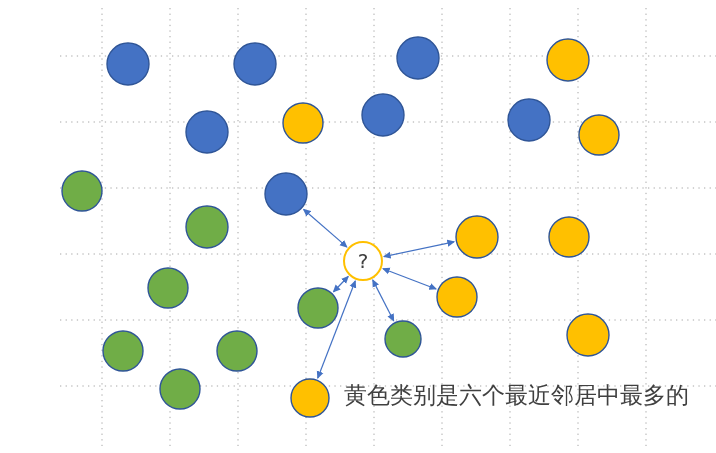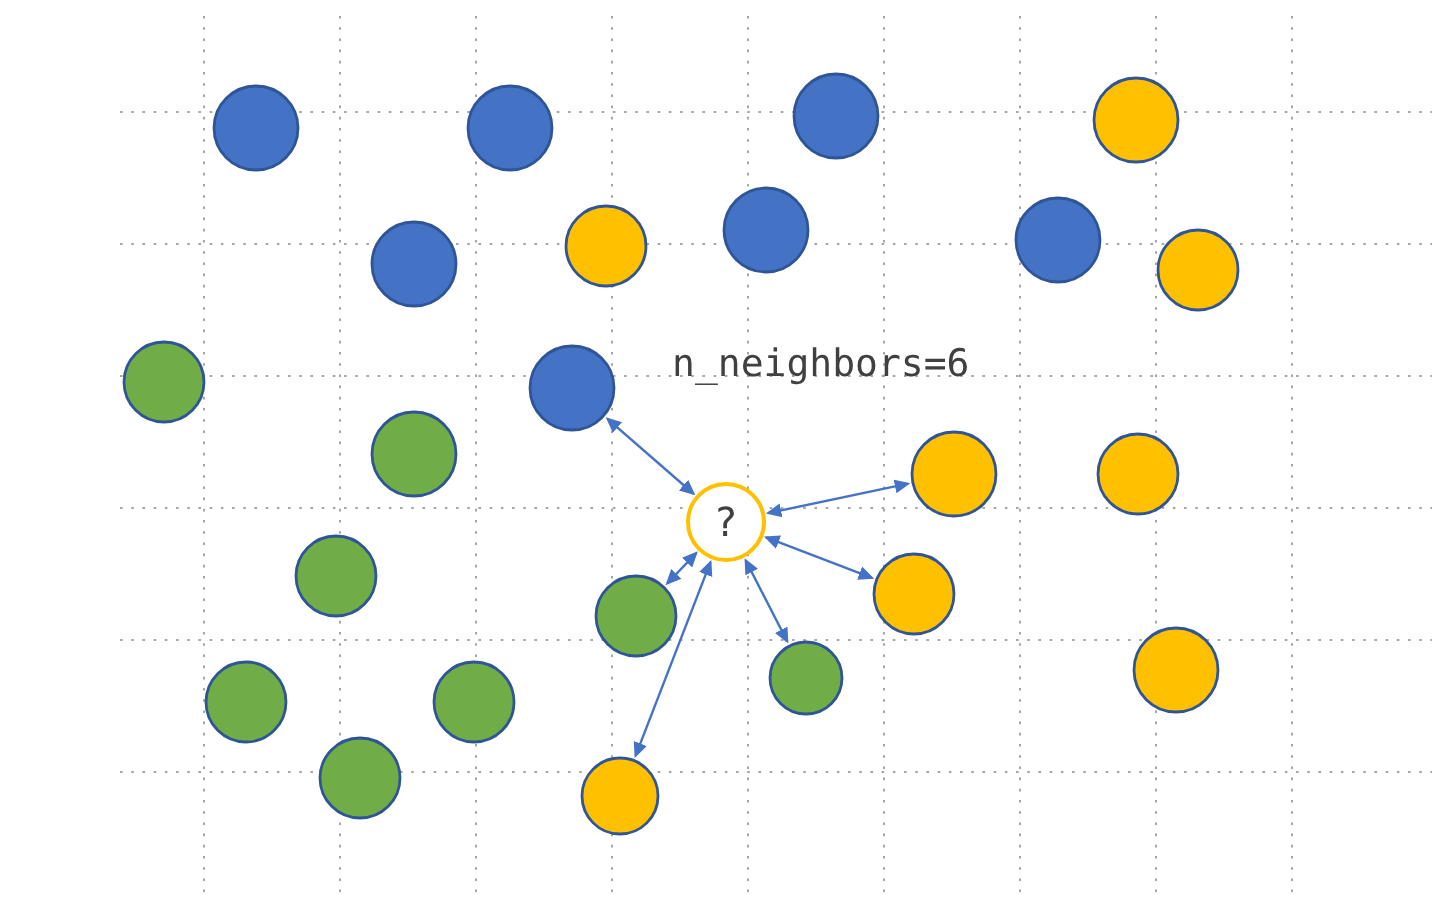--- a/index.html
+++ b/index.html
@@ -87,14 +87,14 @@
       <circle cx="403" cy="339" r="18" fill="#70ad47" stroke="#2f5597" stroke-width="1.4"></circle>
       <circle cx="363" cy="261" r="19" fill="#ffffff" stroke="#ffc000" stroke-width="2"></circle>
       <text x="363" y="268" text-anchor="middle" font-family="&quot;DejaVu Sans&quot;, sans-serif" font-size="20" fill="#404040">?</text>
       <line x1="346.78051693699047" y1="246.88694330880986" x2="303.72827218515" y2="209.42589917409154" stroke="#4472c4" stroke-width="1.2" marker-start="url(#arrowhead)" marker-end="url(#arrowhead)"></line>
       <line x1="384.0388203772151" y1="256.5707746574284" x2="454.0040800528114" y2="241.84124630467127" stroke="#4472c4" stroke-width="1.2" marker-start="url(#arrowhead)" marker-end="url(#arrowhead)"></line>
       <line x1="383.07792016146755" y1="268.68941623205137" x2="435.9882230868363" y2="288.9529365013416" stroke="#4472c4" stroke-width="1.2" marker-start="url(#arrowhead)" marker-end="url(#arrowhead)"></line>
       <line x1="372.81080792331994" y1="280.1310754504739" x2="393.64550872427634" y2="320.75874201233887" stroke="#4472c4" stroke-width="1.2" marker-start="url(#arrowhead)" marker-end="url(#arrowhead)"></line>
       <line x1="348.1312127687907" y1="276.52962221926305" x2="333.5603587303353" y2="291.7480697705387" stroke="#4472c4" stroke-width="1.2" marker-start="url(#arrowhead)" marker-end="url(#arrowhead)"></line>
       <line x1="355.24273308385347" y1="281.05180316060523" x2="317.75726691614653" y2="377.94819683939477" stroke="#4472c4" stroke-width="1.2" marker-start="url(#arrowhead)" marker-end="url(#arrowhead)"></line>
     </svg>
-  <div class="param-label" style="left: 336px; top: 171px; color: rgb(64, 64, 64);">n_neighbors=6</div>
+  <div class="caption" style="left: 344px; top: 382px; color: rgb(64, 64, 64);">黄色类别是六个最近邻居中最多的</div>
 </div>
 
 </body></html>

